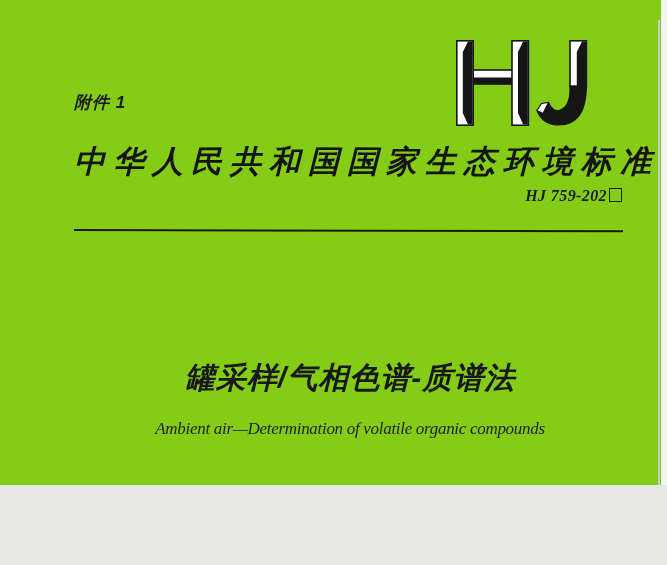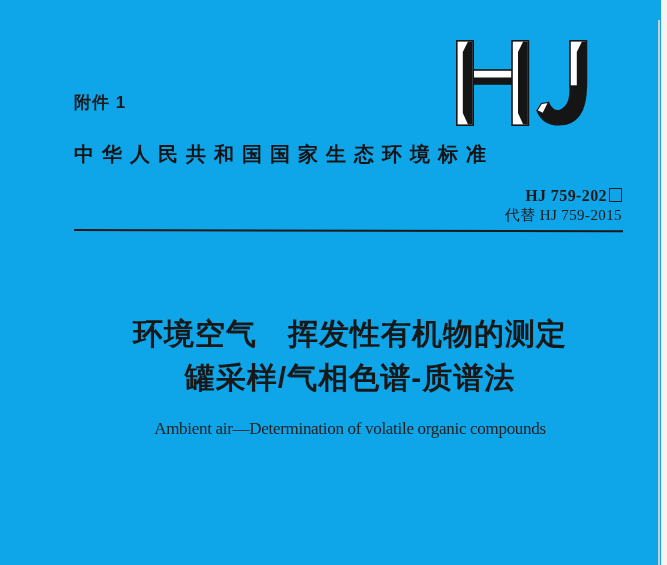--- a/index.html
+++ b/index.html
@@ -1,26 +1,27 @@
 <!DOCTYPE html>
 <html><head>
 <meta charset="utf-8">
 <style>
   html,body{margin:0;padding:0;background:#e8e8e6;}
   #page{
-    position:relative;width:667px;height:565px;background:#0ea5e9;
+    position:relative;width:667px;height:485px;background:#84cc16;
     overflow:hidden;color:#1b1b1b;
     font-family:"Liberation Sans",sans-serif;
+    font-style:italic;
   }
   .abs{position:absolute;white-space:nowrap;}
   .cn-sans{font-family:"Liberation Sans",sans-serif;}
   .attachment{left:74px;top:91px;font-size:17px;font-weight:600;letter-spacing:1px;}
   .logo{left:456px;top:40px;width:134px;height:88px;}
   .heading{
-    left:74px;top:141px;font-size:20px;font-weight:700;letter-spacing:8px;
+    left:74px;top:141px;font-size:31px;font-weight:700;letter-spacing:8px;
     font-family:"Liberation Serif",serif;color:#141414;
   }
   .std-num{right:45px;top:187px;font-size:16px;font-weight:600;letter-spacing:.4px;
     font-family:"Liberation Serif",serif;text-align:right;}
   .year-box{
     display:inline-block;width:11px;height:12px;border:1.6px solid #1b1b1b;
     margin-left:2px;vertical-align:-1px;
   }
   .replaces{right:45px;top:206px;font-size:15px;font-weight:500;letter-spacing:.4px;
     font-family:"Liberation Serif",serif;}
@@ -62,25 +63,23 @@
     <path d="M62,12 L67.2,1.5 L71.8,1.5 L71.8,84.6 L67.2,84.6 L62,73 Z" fill="#151515"></path>
     <path d="M120.8,12 L126,1.5 L130,1.5 L130,50 L120.8,50 Z" fill="#151515"></path>
   </svg>
 
   <div class="abs heading">中华人民共和国国家生态环境标准</div>
 
   <div class="abs std-num">
     <span>HJ 759-202</span><span class="year-box"></span>
   </div>
 
-  <div class="abs replaces">代替 HJ 759-2015</div>
 
   <div class="abs rule"></div>
 
-  <div class="abs centered title-cn title-cn1 cn-sans">环境空气　挥发性有机物的测定</div>
 
   <div class="abs centered title-en title-en1">Ambient air—Determination of volatile organic compounds</div>
 
   <div class="abs centered title-cn title-cn2 cn-sans">罐采样/气相色谱-质谱法</div>
 
 
 
   <div class="abs page-margin-strip"></div>
   <div class="abs page-edge"></div>
 

